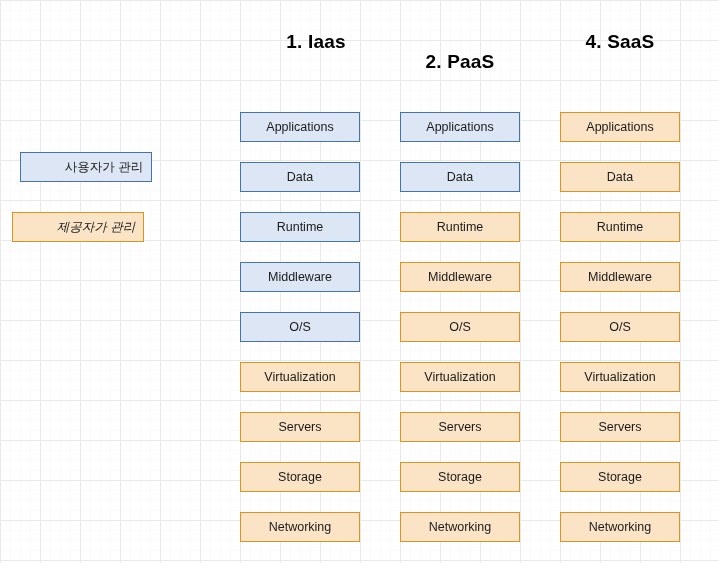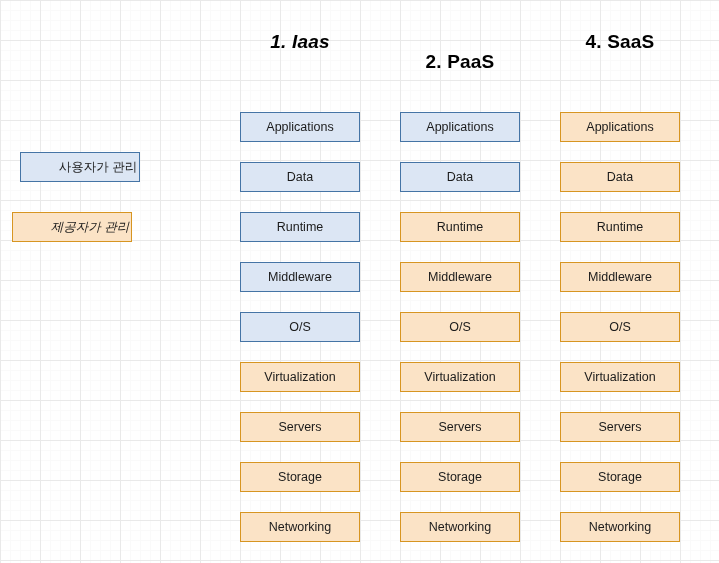--- a/index.html
+++ b/index.html
@@ -55,21 +55,21 @@
     justify-content: center;
     font-size: 12.5px;
     color: #1b1b1b;
     line-height: 1;
     white-space: nowrap;
     text-align: right;
   }
 
   .legend-box {
     position: absolute;
-    width: 120px;
+    width: 132px;
     height: 30px;
     box-sizing: border-box;
     display: flex;
     align-items: center;
     justify-content: center;
     font-size: 12.5px;
     color: #1b1b1b;
     line-height: 1;
     white-space: nowrap;
     padding-left: 36px;
@@ -89,21 +89,21 @@
 <body>
 
 <div id="canvas">
 
   <div id="legend">
       <div class="legend-box fill-user" style="left: 20px; top: 152px;">사용자가 관리</div>
       <div class="legend-box fill-provider" style="left: 12px; top: 212px; font-style: italic;">제공자가 관리</div>
     </div>
 
   <div id="headers">
-      <div class="col-header" style="left: 240px; top: 30px; font-style: italic;">1. Iaas</div>
+      <div class="col-header" style="left: 256px; top: 30px;">1. Iaas</div>
       <div class="col-header" style="left: 400px; top: 30px; margin-top: 20px;">2. PaaS</div>
       <div class="col-header" style="left: 560px; top: 30px;">4. SaaS</div>
     </div>
 
   <div id="columns">
       <div class="layer-box fill-user" style="left: 240px; top: 112px;">Applications</div>
       <div class="layer-box fill-user" style="left: 240px; top: 162px;">Data</div>
       <div class="layer-box fill-user" style="left: 240px; top: 212px;">Runtime</div>
       <div class="layer-box fill-user" style="left: 240px; top: 262px;">Middleware</div>
       <div class="layer-box fill-user" style="left: 240px; top: 312px;">O/S</div>

